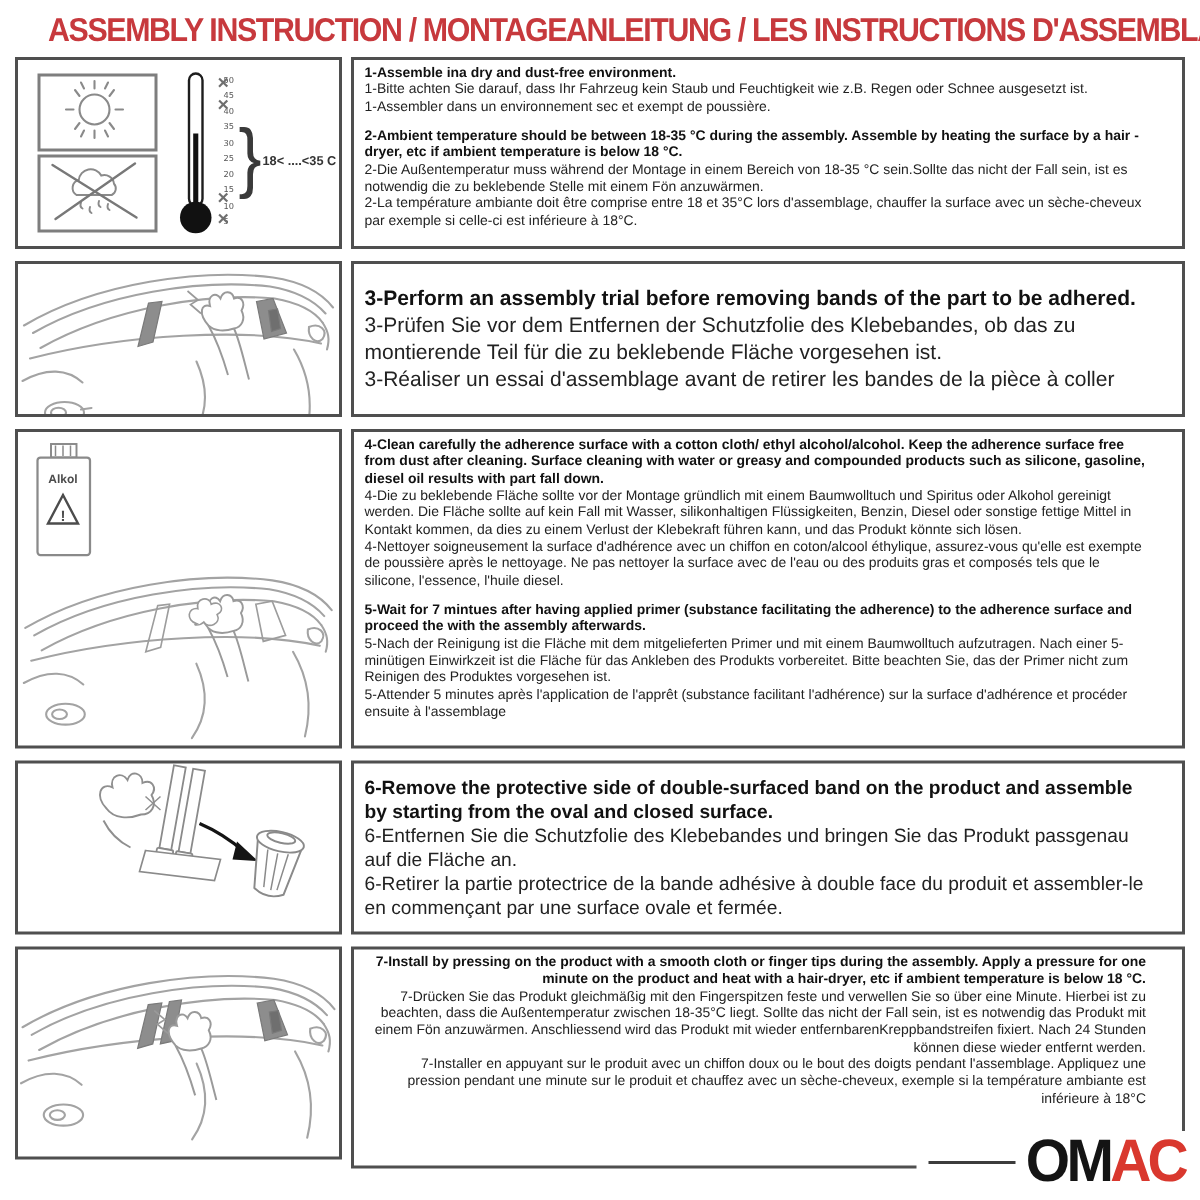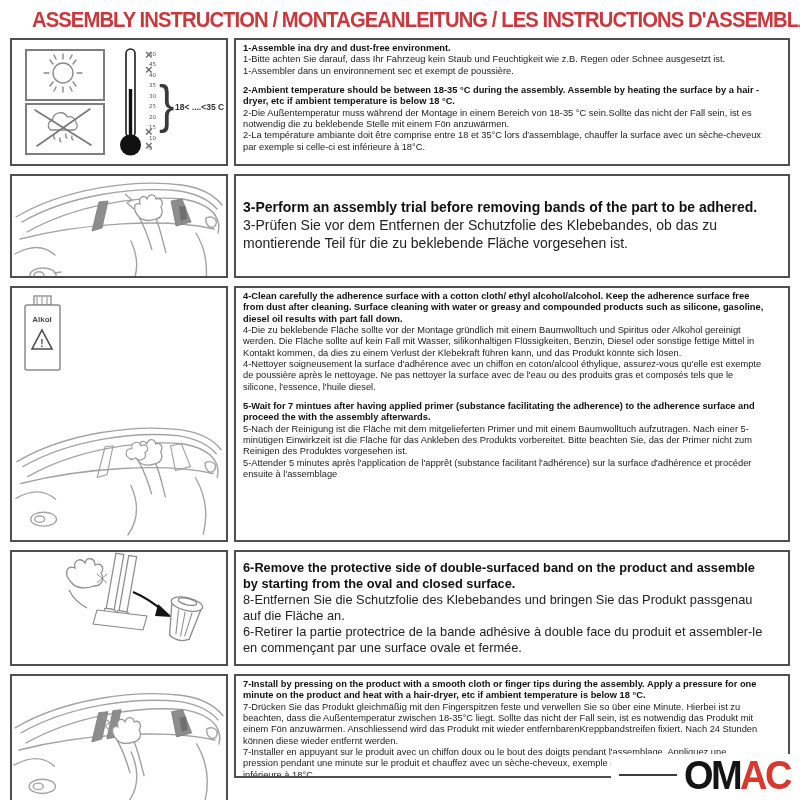--- a/index.html
+++ b/index.html
@@ -20,21 +20,21 @@
   .content{margin-top:5px;}
   .row{display:flex;gap:6px;margin:0 10px 8px 10px;align-items:flex-start;}
   .illus{
     flex:none;width:218px;box-sizing:border-box;border:2px solid #4f4f4f;
     background:#fff;position:relative;overflow:hidden;
   }
   .textbox{
     flex:1;box-sizing:border-box;border:2px solid #4f4f4f;background:#fff;
     padding:3px 7px;overflow:hidden;
   }
-  .h128{height:128px;} .h122{height:104px;} .h232{height:256px;} .h96{height:116px;} .h142{height:142px;} .h124{height:104px;}
+  .h128{height:128px;} .h122{height:104px;} .h232{height:213px;} .h96{height:116px;} .h142{height:142px;} .h124{height:148px;text-align:right;}
   .center-v{display:flex;flex-direction:column;justify-content:center;}
   .sec{margin:0 17px 8px 0;}
   .sec:last-child{margin-bottom:0;}
   .ln{font-size:9.3px;line-height:1.22;color:#222;}
   .en{font-weight:bold;color:#111;}
   .big .ln{font-size:14px;line-height:1.28;}
   .mid .ln{font-size:12.8px;line-height:1.24;}
   
   .minibox{position:absolute;border:2px solid #7e7e7e;background:#fff;}
   .thermo-scale{
@@ -158,20 +158,21 @@
             <path d="M153,77 C149,62 147,52 143,43" fill="none"></path>
             <path d="M126,41 C119,33 121,26 127,28 C125,21 131,18 134,23 C136,17 142,18 143,23 C148,21 151,26 148,31 C151,37 148,42 143,43 C137,45 130,45 126,41 Z"></path>
             <path d="M121,33 L114,27 L119,24 L112,18" fill="none" stroke-width="1.1"></path>
           </g>
         </svg>
       </div>
       <div class="textbox h122 big center-v">
         <div class="sec">
           <div class="ln en">3-Perform an assembly trial before removing bands of the part to be adhered.</div>
           <div class="ln">3-Prüfen Sie vor dem Entfernen der Schutzfolie des Klebebandes, ob das zu montierende Teil für die zu beklebende Fläche vorgesehen ist.</div>
+          <div class="ln">3-Réaliser un essai d'assemblage avant de retirer les bandes de la pièce à coller</div>
         </div>
       </div>
     </div>
 
     <div class="row">
       <div class="illus h232">
         <div class="bottle">
           <svg width="46" height="80" viewBox="0 0 46 80">
             <rect x="14" y="2" width="17" height="9" fill="#fff" stroke="#8a8a8a" stroke-width="1.3"></rect>
             <path d="M17,3 L17,10 M22,3 L22,10 M27,3 L27,10" stroke="#8a8a8a" stroke-width="1"></path>
@@ -246,21 +247,21 @@
             <path d="M156,54 L161,86 Q171,92 181,86 L186,53"></path>
             <ellipse cx="171" cy="52" rx="16" ry="6.5"></ellipse>
             <ellipse cx="171" cy="49.5" rx="9.5" ry="3.2"></ellipse>
             <path d="M164,59 L167,84 M171,60 L172,85 M178,59 L176,84" stroke-width="1"></path>
           </g>
         </svg>
       </div>
       <div class="textbox h96 mid center-v">
         <div class="sec">
           <div class="ln en">6-Remove the protective side of double-surfaced band on the product and assemble by starting from the oval and closed surface.</div>
-          <div class="ln">8-Entfernen Sie die Schutzfolie des Klebebandes und bringen Sie das Produkt passgenau auf die Fläche an.</div>
+          <div class="ln">6-Entfernen Sie die Schutzfolie des Klebebandes und bringen Sie das Produkt passgenau auf die Fläche an.</div>
           <div class="ln">6-Retirer la partie protectrice de la bande adhésive à double face du produit et assembler-le en commençant par une surface ovale et fermée.</div>
         </div>
       </div>
     </div>
 
     <div class="row">
       <div class="illus h142">
         <svg width="214" height="130" viewBox="0 0 212 118" style="margin-top:5px;">
           <g stroke="#a3a3a3" stroke-width="1.4" fill="none" stroke-linecap="round">
             <path d="M3,41 C52,12 122,3 169,9 C189,12 202,20 209,29"></path>

